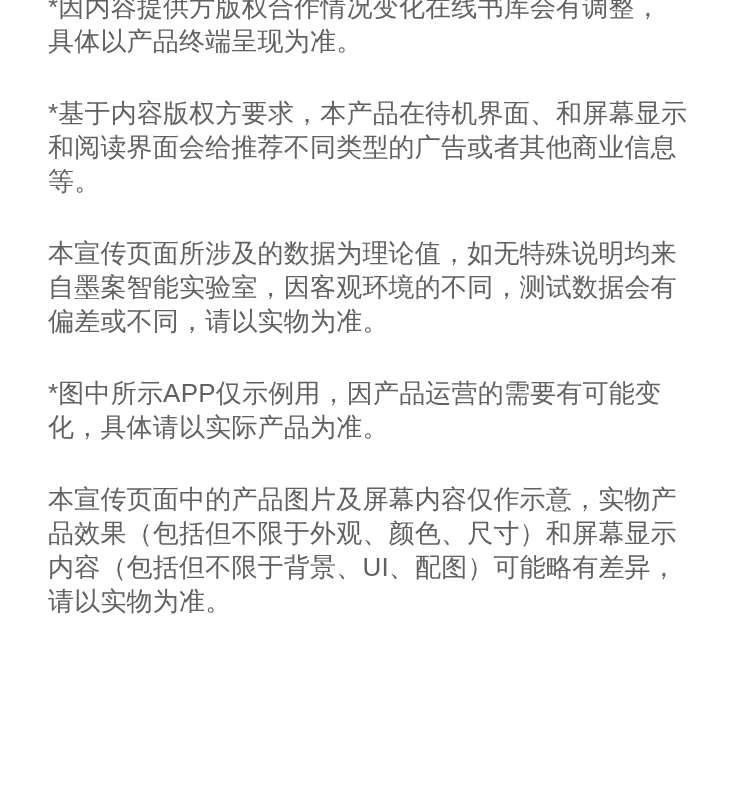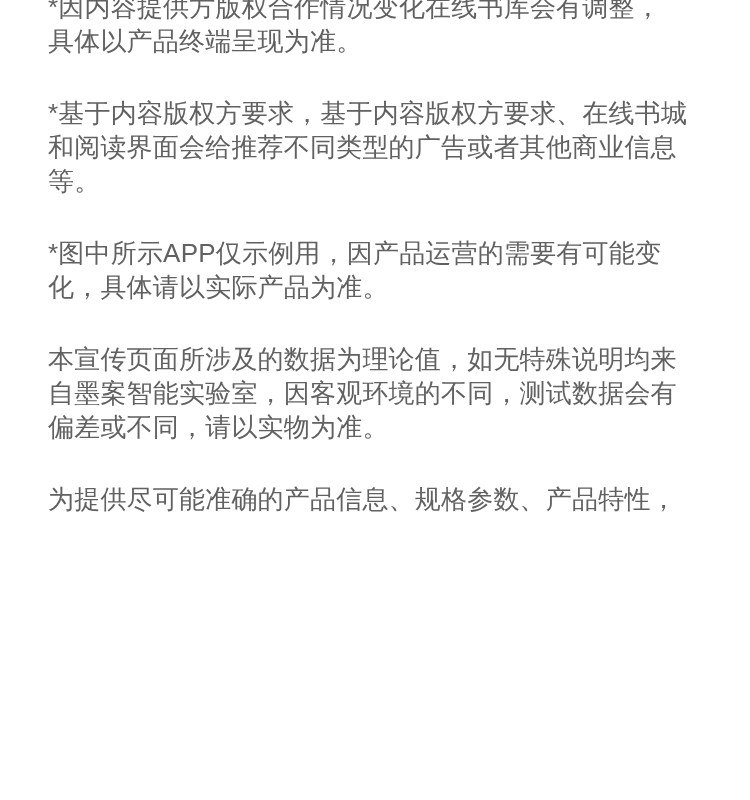--- a/index.html
+++ b/index.html
@@ -29,22 +29,25 @@
     white-space: pre;       
     letter-spacing: 0.2px;
   }
 </style>
 </head>
 <body>
 
 <div class="disclaimer-section">
   <p class="disclaimer-paragraph">*因内容提供方版权合作情况变化在线书库会有调整，
 具体以产品终端呈现为准。</p>
-  <p class="disclaimer-paragraph">*基于内容版权方要求，基于内容版权方要求、在线书城
+  <p class="disclaimer-paragraph">*基于内容版权方要求，本产品在待机界面、和屏幕显示
 和阅读界面会给推荐不同类型的广告或者其他商业信息
 等。</p>
-  <p class="disclaimer-paragraph">*图中所示APP仅示例用，因产品运营的需要有可能变
-化，具体请以实际产品为准。</p>
   <p class="disclaimer-paragraph">本宣传页面所涉及的数据为理论值，如无特殊说明均来
 自墨案智能实验室，因客观环境的不同，测试数据会有
 偏差或不同，请以实物为准。</p>
-  <p class="disclaimer-paragraph">为提供尽可能准确的产品信息、规格参数、产品特性，</p>
+  <p class="disclaimer-paragraph">*图中所示APP仅示例用，因产品运营的需要有可能变
+化，具体请以实际产品为准。</p>
+  <p class="disclaimer-paragraph">本宣传页面中的产品图片及屏幕内容仅作示意，实物产
+品效果（包括但不限于外观、颜色、尺寸）和屏幕显示
+内容（包括但不限于背景、UI、配图）可能略有差异，
+请以实物为准。</p>
 </div>
 
 </body></html>

